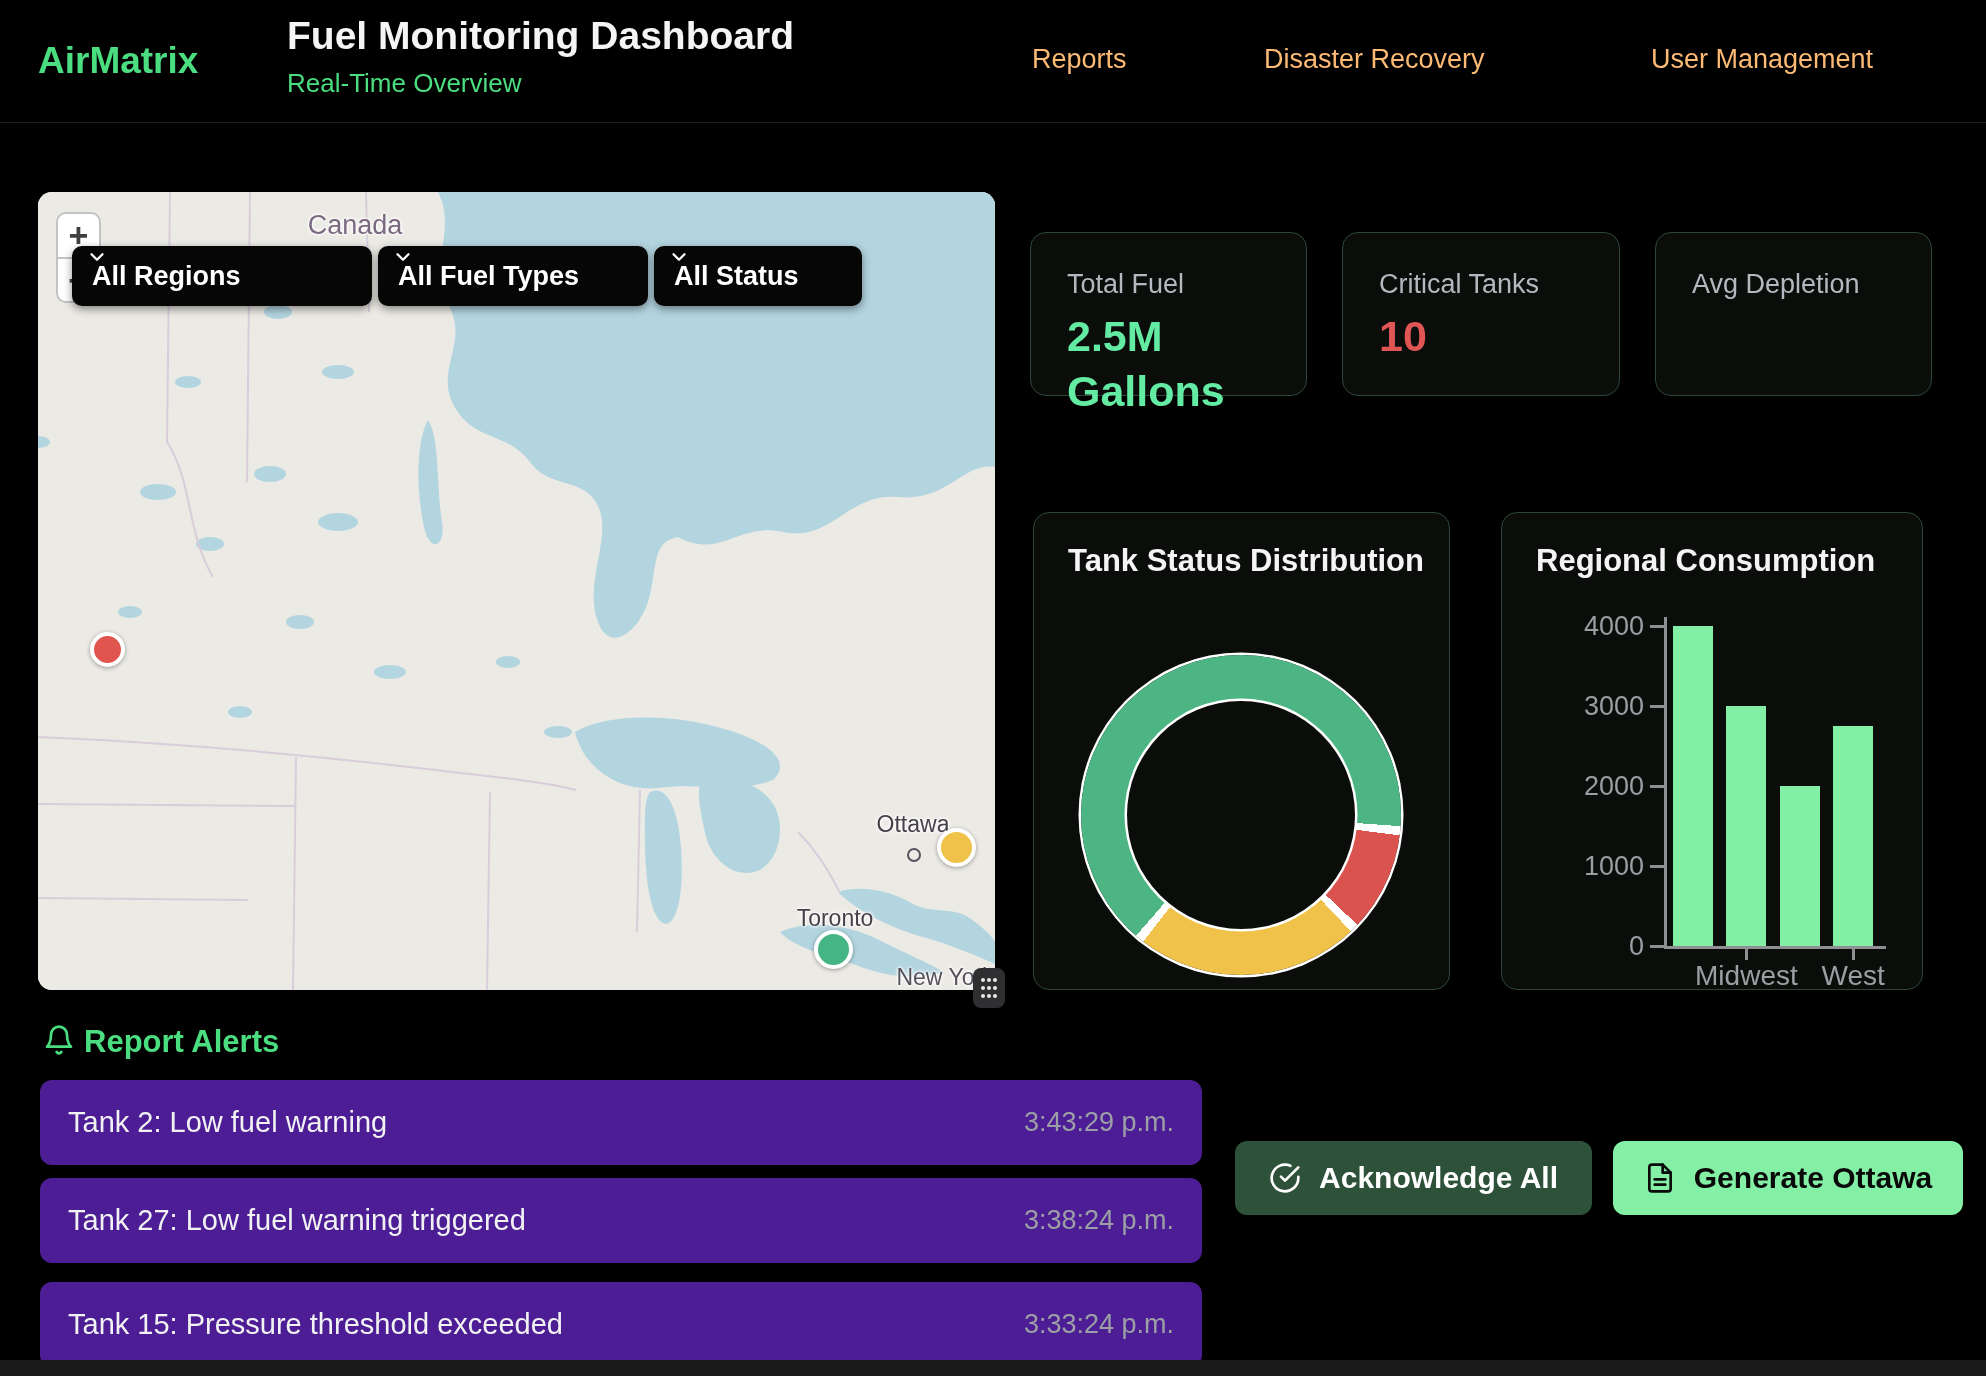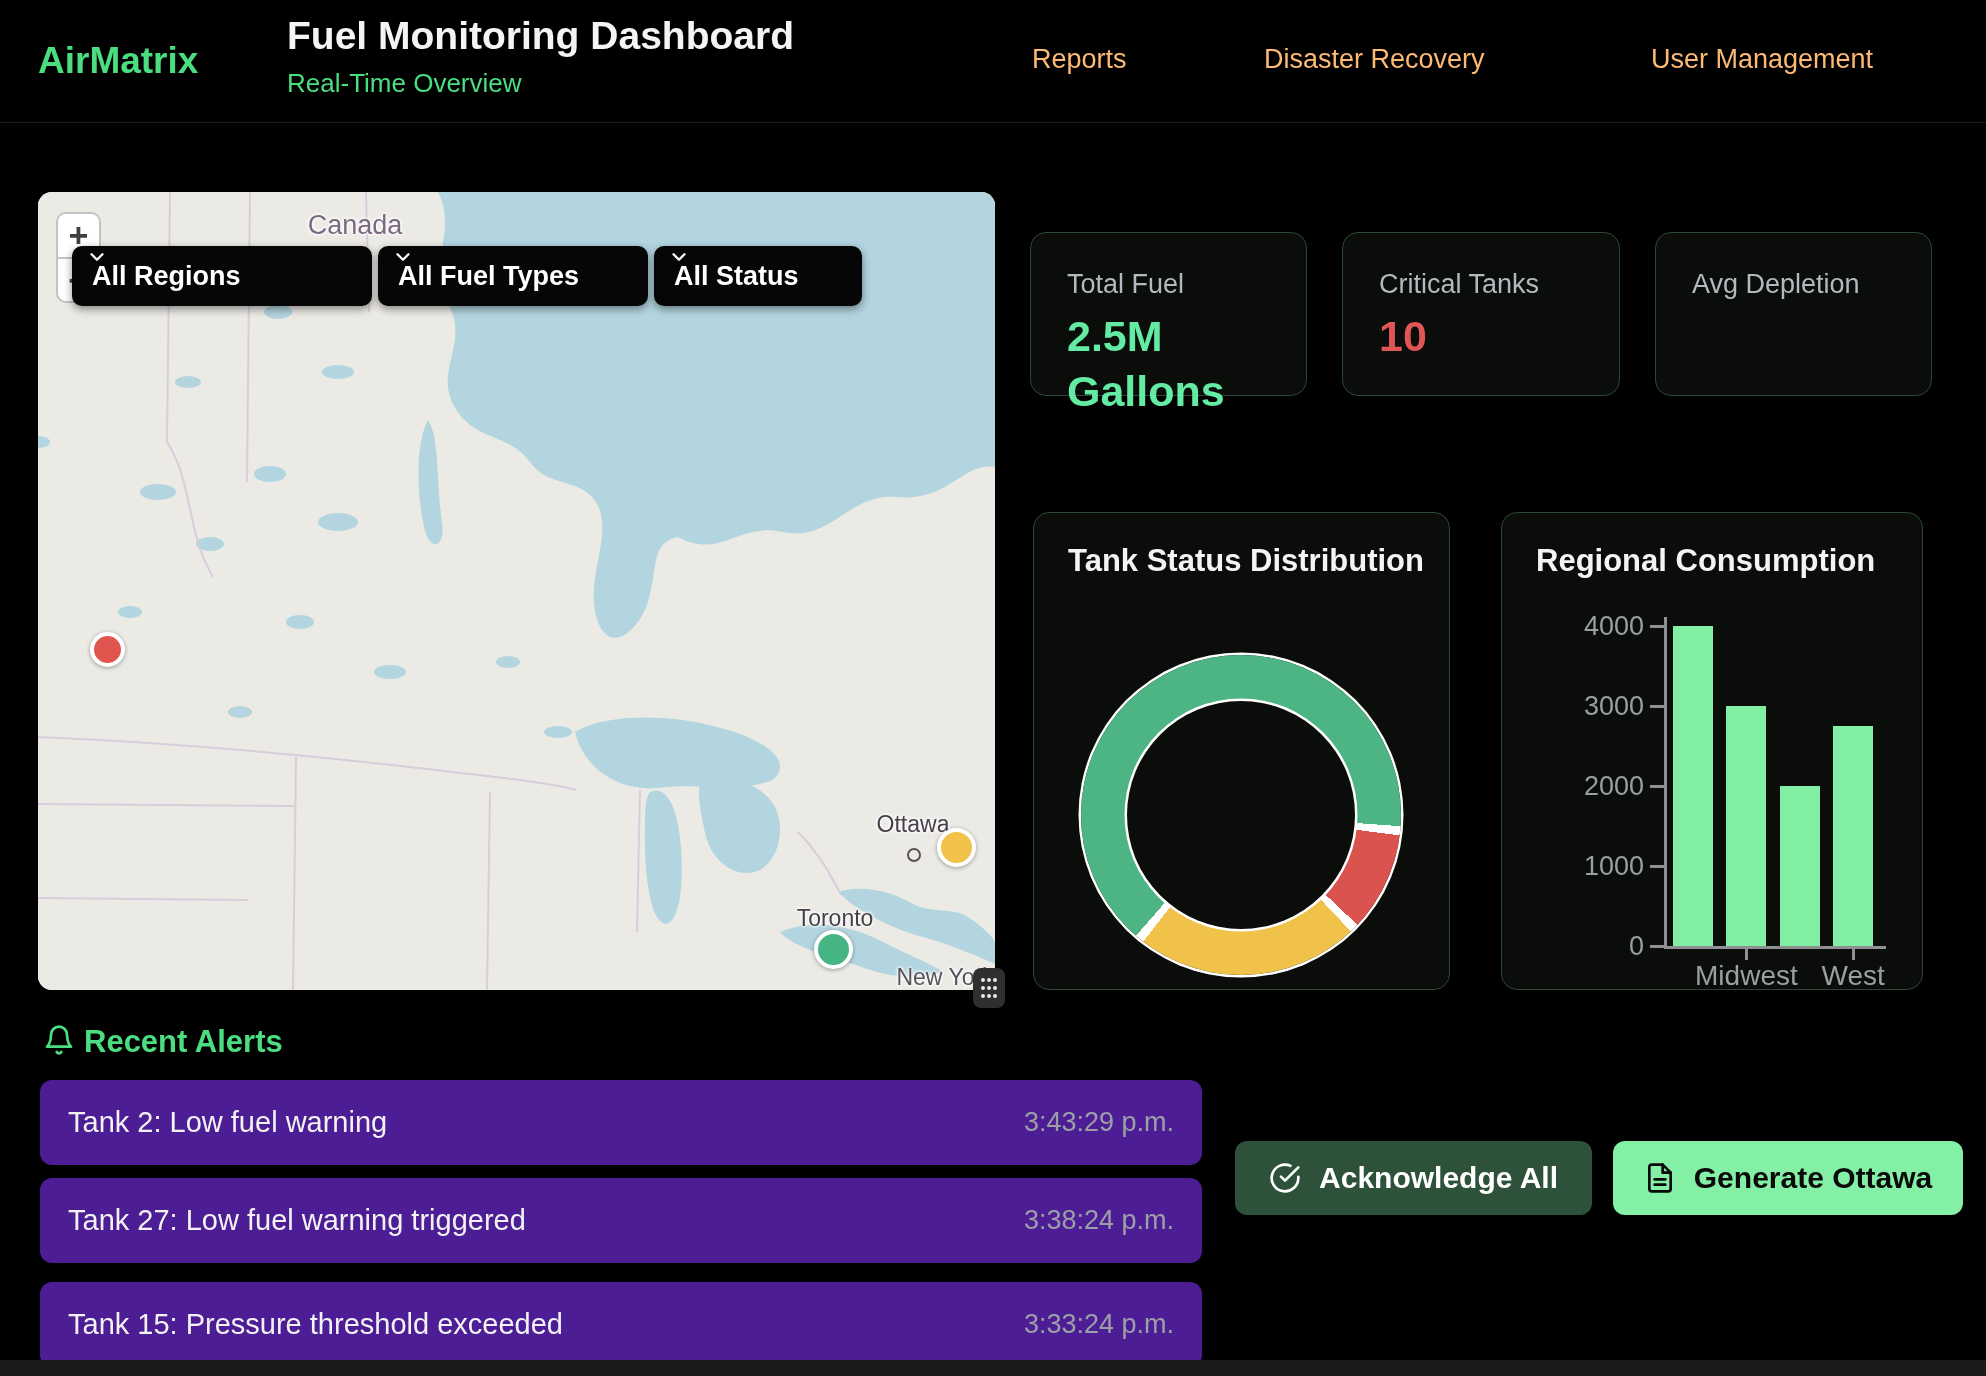--- a/index.html
+++ b/index.html
@@ -262,21 +262,21 @@
         <div class="xtick-dash" style="left: 350.2px;"></div>
         <div class="xtick-label" style="left: 351.2px;">West</div>
       </div>
     <div class="card-title">Regional Consumption</div>
   </div>
 
   <svg class="bell" viewBox="0 0 24 24" fill="none" stroke="#4ade80" stroke-width="2" stroke-linecap="round" stroke-linejoin="round">
     <path d="M18 8a6 6 0 0 0-12 0c0 7-3 9-3 9h18s-3-2-3-9"></path>
       <path d="M13.73 21a2 2 0 0 1-3.46 0"></path>
   </svg>
-  <div class="alerts-title">Recent Alerts</div>
+  <div class="alerts-title">Report Alerts</div>
 
   <div class="alert-row row-1">
     <div class="alert-text">Tank 2: Low fuel warning</div>
     <div class="alert-time">3:43:29 p.m.</div>
   </div>
   <div class="alert-row row-2">
     <div class="alert-text">Tank 27: Low fuel warning triggered</div>
     <div class="alert-time">3:38:24 p.m.</div>
   </div>
   <div class="alert-row row-3">

